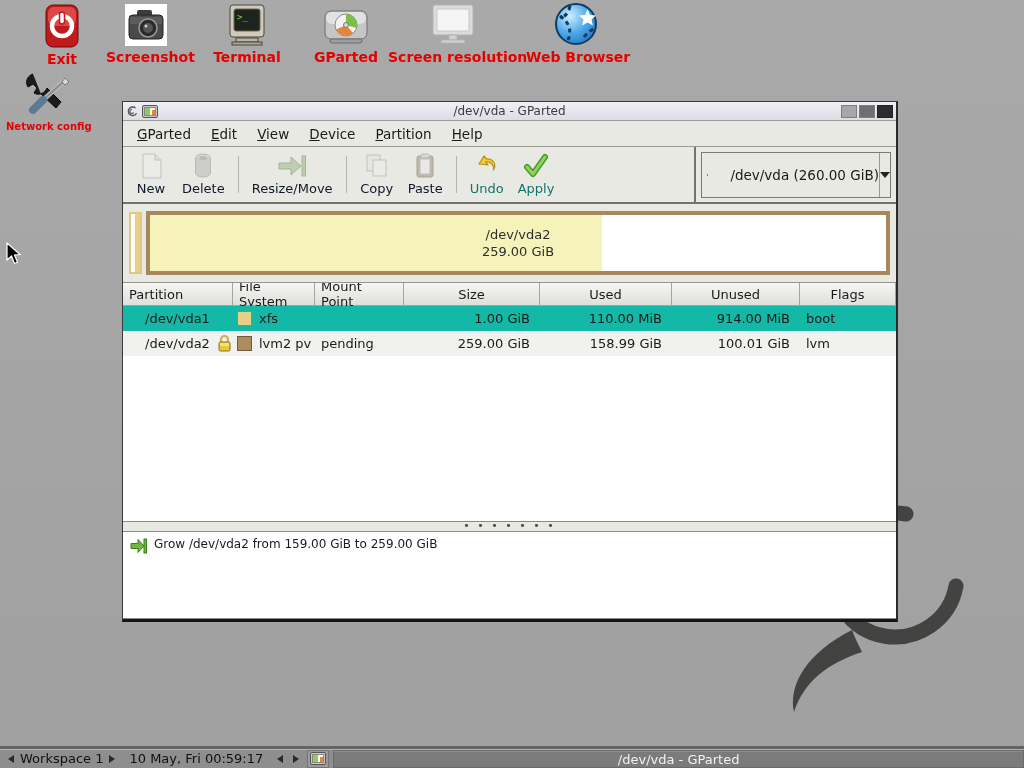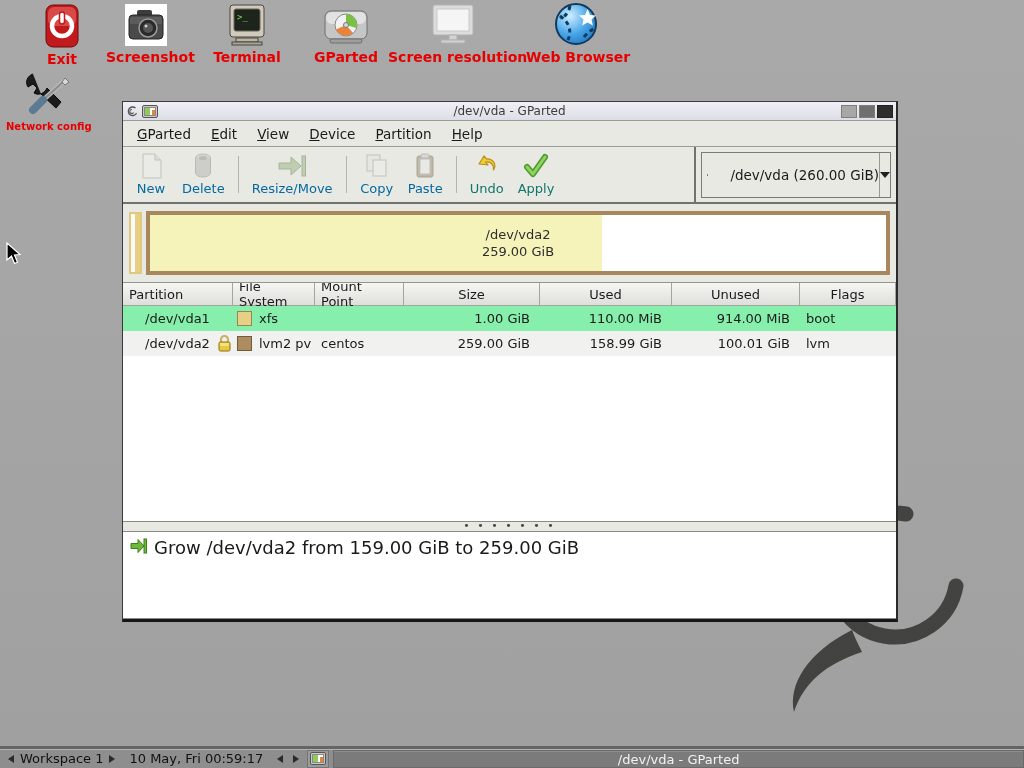--- a/index.html
+++ b/index.html
@@ -50,21 +50,21 @@
   .menu-item u { text-decoration:underline; }
 
   .toolbar {
     height:57px; flex:0 0 57px; background:#e9e9e3; border-bottom:2px solid #73736e;
     display:flex; align-items:stretch; padding:3px 2px 3px 4px; position:relative;
   }
   .tbtn {
     display:flex; flex-direction:column; align-items:center; justify-content:flex-end;
     gap:2px; padding:2px 7px 3px; min-width:48px; font-size:13px; color:#0f766e;
   }
-  .tbtn.disabled { color:#0369a1; }
+  .tbtn.disabled { color:#0f172a; }
   .tbtn.disabled svg { opacity:.5; filter:grayscale(55%); }
   .tsep { width:1px; background:#b6b6ae; margin:6px 6px; }
   .combo-zone {
     position:absolute; right:0; top:0; bottom:0; width:202px;
     border-left:2px solid #73736e; display:flex; align-items:center; justify-content:center;
   }
   .device-combo {
     width:190px; height:46px; border:1px solid #7b7b75; background:#e9e9e3;
     display:flex; align-items:center; padding-left:5px;
   }
@@ -88,35 +88,35 @@
   
   .tablepane { flex:1 1 auto; background:#ffffff; border-bottom:1px solid #8a8a86; display:flex; flex-direction:column; overflow:hidden; }
   .tgrid { display:grid; grid-template-columns:110px 82px 89px 136px 132px 128px 1fr; }
   .th {
     height:23px; background:linear-gradient(#f6f6f2,#dededa); border-right:1px solid #a5a59f;
     border-bottom:1px solid #a5a59f; display:flex; align-items:center; font-size:13px; padding:0 6px;
   }
   .th.center { justify-content:center; }
   .trow { height:25px; }
   .trow.alt .td { background:#f1f1ef; }
-  .td { display:flex; align-items:center; font-size:13px; background:#86efac; position:relative; }
+  .td { display:flex; align-items:center; font-size:13px; background:#14b8a6; position:relative; }
   .td.part { padding-left:22px; }
   .td.fs { gap:7px; padding-left:4px; }
   .fs-swatch { width:15px; height:15px; border:1px solid rgba(0,0,0,.35); }
   .td.num { justify-content:flex-end; padding-right:10px; }
   .td.flags, .td.mount { padding-left:6px; }
   .lock { position:absolute; right:1px; top:3px; }
 
   
   .splitter { height:9px; flex:0 0 9px; background:#e9e9e3; display:flex; align-items:center; justify-content:center; }
   .splitter .dots { color:#4a4a4a; font-size:11px; letter-spacing:2px; line-height:5px; margin-top:-3px; }
 
   
   .opspane { height:88px; flex:0 0 88px; background:#fff; border:1px solid #8a8a86; border-left:none; border-right:none; display:flex; align-items:flex-start; gap:7px; padding:6px 7px; }
-  .opspane .op-text { font-size:18px; margin-top:-1px; }
+  .opspane .op-text { font-size:12px; margin-top:-1px; }
 
   
   .statusbar { height:22px; flex:0 0 22px; background:#e9e9e3; display:flex; align-items:center; padding-left:4px; font-size:13.5px; position:relative; }
   .grip { position:absolute; right:1px; bottom:1px; }
 
   
   .taskbar {
     position:absolute; left:0; right:0; bottom:0; height:22px; z-index:50;
     background:#8e8e8e; border-top:3px solid #646464; box-shadow:inset 0 1px 0 #b2b2b2;
     display:flex; align-items:center; font-size:13px; color:#111; padding-left:8px;
@@ -375,21 +375,21 @@
         <svg class="lock" width="15" height="18" viewBox="0 0 15 18">
           <path d="M4 8 V5.5 a3.5 3.5 0 0 1 7 0 V8" fill="none" stroke="#c9b160" stroke-width="2.2"></path>
           <rect x="2" y="8" width="11" height="9" rx="1.5" fill="#e8c93a" stroke="#8a6d1a"></rect>
           <rect x="3" y="9" width="9" height="3" fill="#f5e27a"></rect>
         </svg>
       </div>
       <div class="td fs">
         <span class="fs-swatch" style="background: rgb(173, 141, 96);"></span>
         <span>lvm2 pv</span>
       </div>
-      <div class="td mount">centos</div>
+      <div class="td mount">pending</div>
       <div class="td num">259.00 GiB</div>
       <div class="td num">158.99 GiB</div>
       <div class="td num">100.01 GiB</div>
       <div class="td flags">lvm</div>
     </div>
   </div>
 
   <div class="splitter">
     <span class="dots">• • • • • • •</span>
   </div>

